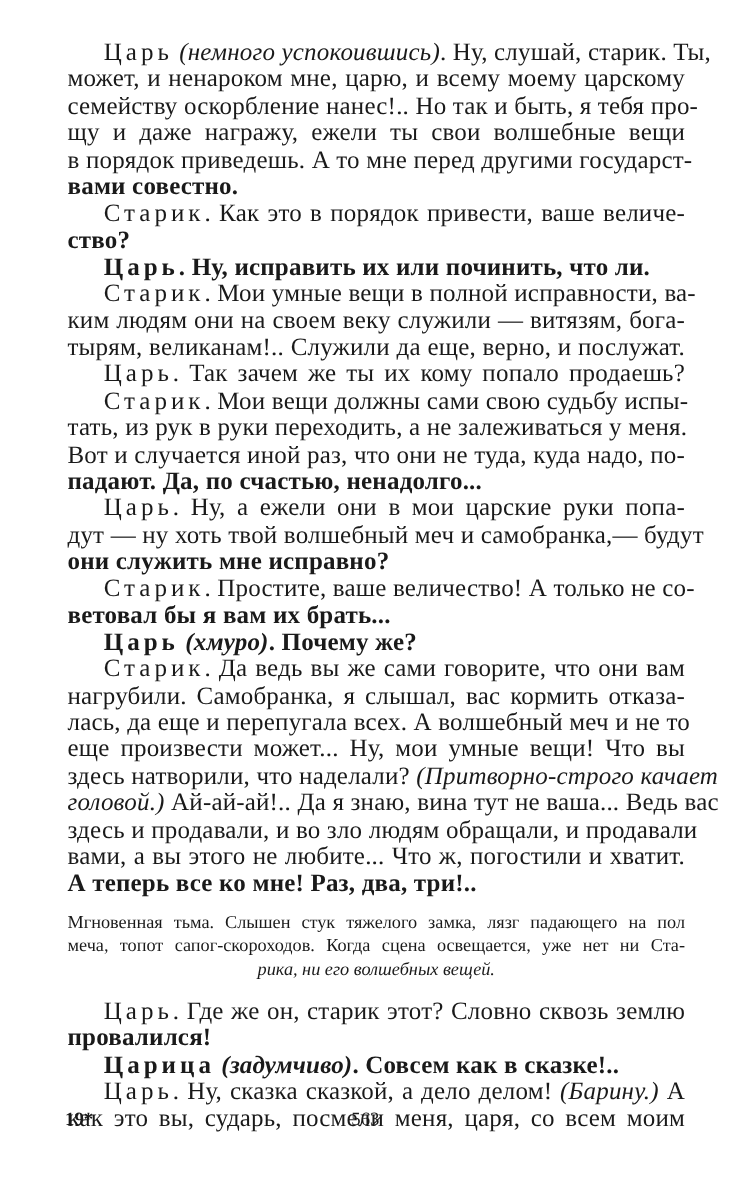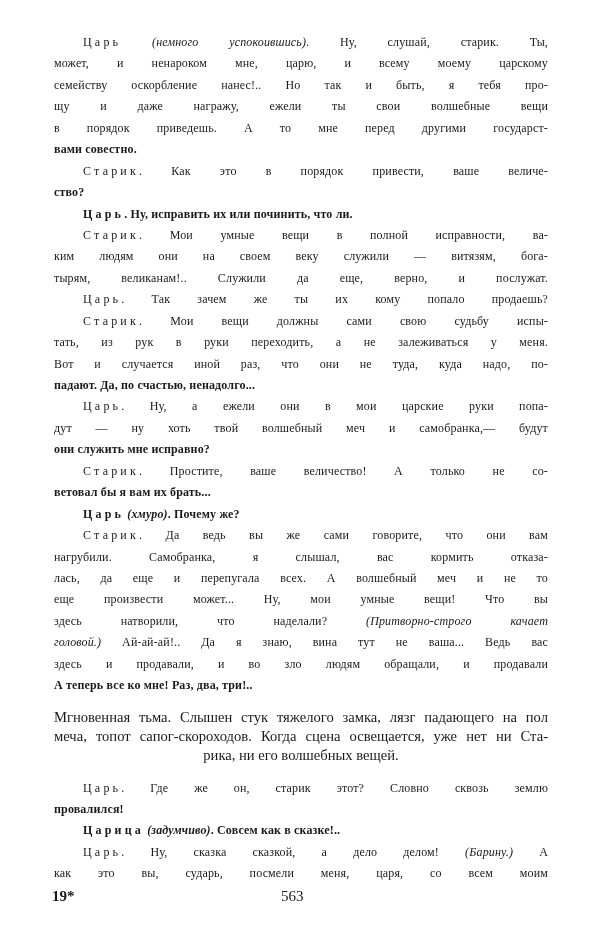--- a/index.html
+++ b/index.html
@@ -16,21 +16,21 @@
     color: #1a1a1a;
   }
   .page {
     position: absolute;
     left: 54px;
     top: 32px;
     width: 494px;
   }
   .line {
     display: block;
-    font-size: 12px;
+    font-size: 20px;
     line-height: 21.45px;
     height: 21.45px;
     white-space: nowrap;
     text-align: justify;
     text-align-last: justify;
     letter-spacing: 0.15px;
   }
   .line.last {
     text-align-last: left;
     font-weight: bold;
@@ -50,20 +50,21 @@
   }
   .stage .line {
     font-size: 14.6px;
     line-height: 19px;
     height: 19px;
     letter-spacing: 0;
   }
   .stage .line.center {
     text-align: left;
     text-align-last: center;
+    font-style: italic;
   }
   .footer {
     position: absolute;
     top: 888px;
     left: 52px;
     width: 494px;
     height: 20px;
     font-size: 15px;
     font-weight: bold;
   }
@@ -135,20 +136,21 @@
   </div>
 
   <div>
     <span class="line indent"><span class="speaker">Старик</span><span>. Да ведь вы же сами говорите, что они вам</span></span>
     <span class="line">нагрубили. Самобранка, я слышал, вас кормить отказа-</span>
     <span class="line">лась, да еще и перепугала всех. А волшебный меч и не то</span>
     <span class="line">еще произвести может... Ну, мои умные вещи! Что вы</span>
     <span class="line"><span>здесь натворили, что наделали?</span> <span class="remark">(Притворно-строго качает</span></span>
     <span class="line"><span class="remark">головой.)</span> <span>Ай-ай-ай!.. Да я знаю, вина тут не ваша... Ведь вас</span></span>
     <span class="line">здесь и продавали, и во зло людям обращали, и продавали</span>
+    <span class="line">вами, а вы этого не любите... Что ж, погостили и хватит.</span>
     <span class="line last">А теперь все ко мне! Раз, два, три!..</span>
   </div>
 
   <div class="stage">
     <span class="line">Мгновенная тьма. Слышен стук тяжелого замка, лязг падающего на пол</span>
     <span class="line">меча, топот сапог-скороходов. Когда сцена освещается, уже нет ни Ста-</span>
     <span class="line center">рика, ни его волшебных вещей.</span>
   </div>
 
   <div>

